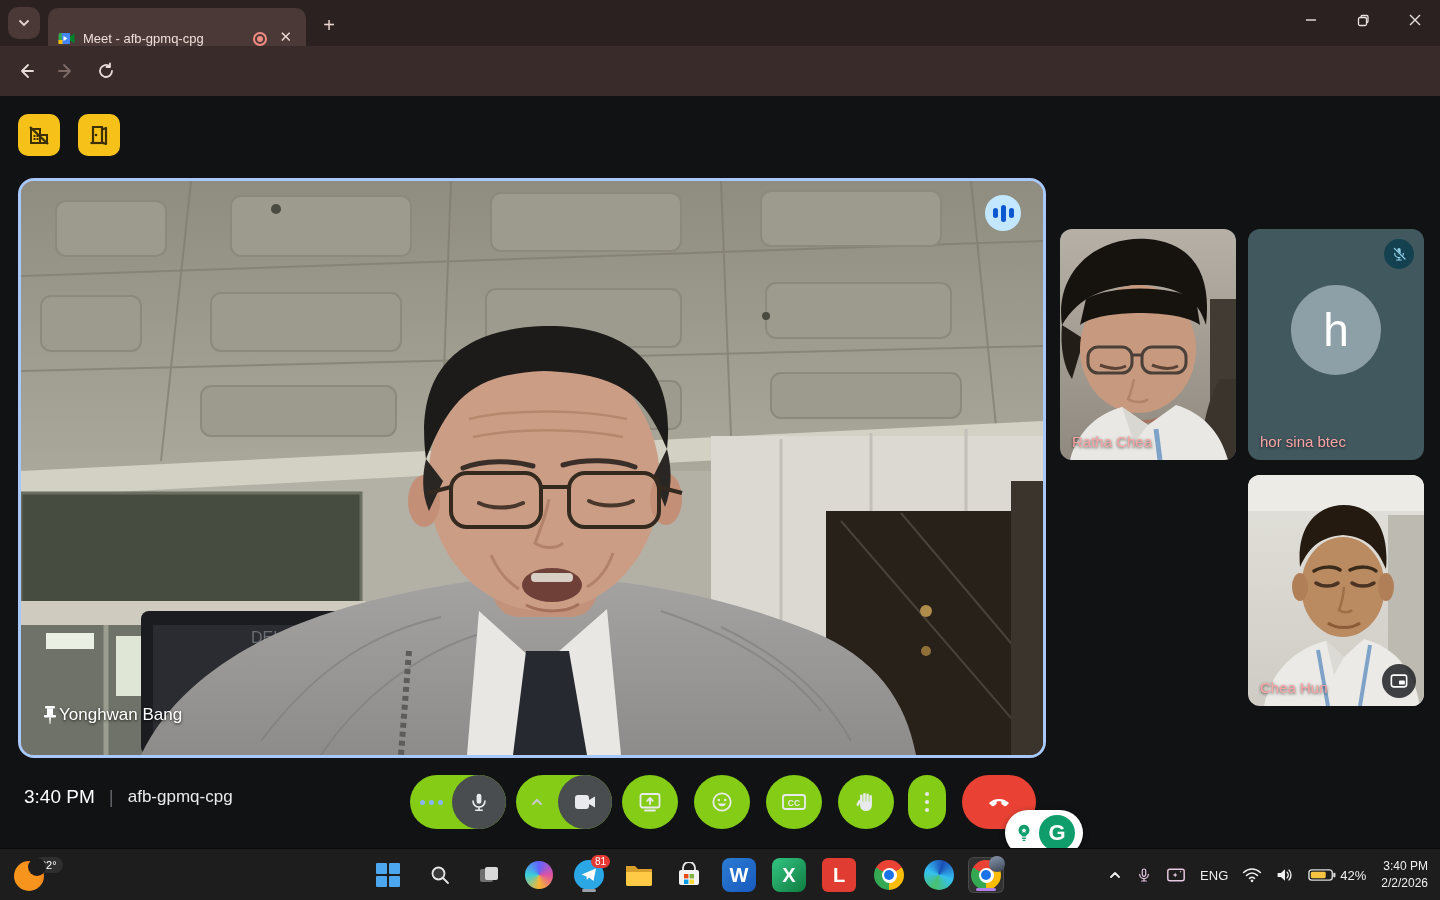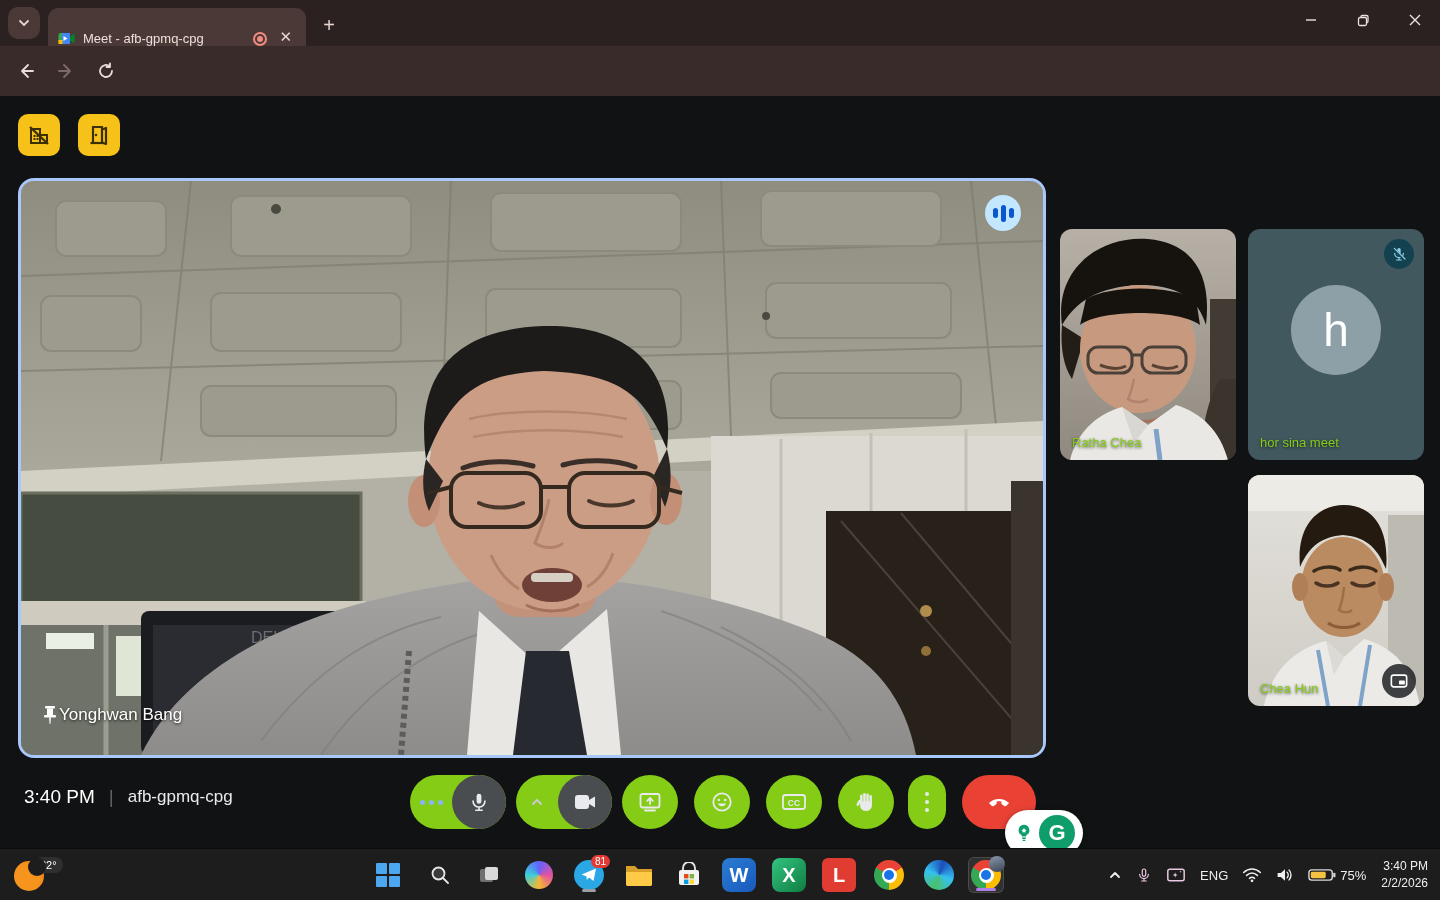--- a/index.html
+++ b/index.html
@@ -36,21 +36,21 @@
   .yellow-btn { position:absolute; top:18px; width:42px; height:42px; border-radius:10px; background:#f6c21a; display:flex; align-items:center; justify-content:center; }
 
   #main-tile { position:absolute; left:18px; top:82px; width:1028px; height:580px; border-radius:16px; border:3px solid #a8c7fa; overflow:hidden; background:#6f6d64; }
   #main-scene { position:absolute; left:0; top:0; }
   #audio-badge { position:absolute; right:22px; top:14px; width:36px; height:36px; border-radius:50%; background:#c2e7ff; display:flex; align-items:center; justify-content:center; gap:3px; }
   #audio-badge i { width:5px; background:#0b57d0; border-radius:3px; }
   #pinned-row { position:absolute; left:20px; bottom:30px; display:flex; align-items:flex-start; text-shadow:0 1px 3px rgba(0,0,0,.8); }
   #pinned-name { color:#fff; font-size:17px; }
 
   .ptile { position:absolute; width:176px; height:231px; border-radius:12px; overflow:hidden; }
-  .ptile .name { position:absolute; left:12px; bottom:10px; color:#84cc16; font-size:13px; text-shadow:0 1px 3px rgba(0,0,0,.7); }
+  .ptile .name { position:absolute; left:12px; bottom:10px; color:#fca5a5; font-size:15px; text-shadow:0 1px 3px rgba(0,0,0,.7); }
   #tile-hor { background:#41585f; }
   #hor-avatar { position:absolute; left:43px; top:56px; width:90px; height:90px; border-radius:50%; background:#8d9fa7; display:flex; align-items:center; justify-content:center; color:#fff; font-size:46px; font-weight:400; }
   #hor-mic { position:absolute; right:10px; top:10px; width:30px; height:30px; border-radius:50%; background:#14414f; display:flex; align-items:center; justify-content:center; }
   #tile-others { background:#35383b; display:flex; flex-direction:column; align-items:center; }
   #others-label { margin-top:140px; color:#e8eaed; font-size:17px; font-weight:700; }
   .avatar-pair { position:absolute; left:34px; top:62px; width:110px; height:70px; }
   .av-photo { position:absolute; left:0; top:6px; width:58px; height:58px; border-radius:50%; background:linear-gradient(160deg,#5d6a5d 20%,#37413b 80%); overflow:hidden; }
   .av-photo:after { content:""; position:absolute; left:21px; top:10px; width:15px; height:12px; border-radius:50% 50% 20% 20%; background:#caa98c; }
   .av-photo:before { content:""; position:absolute; left:15px; top:22px; width:27px; height:30px; border-radius:8px 8px 0 0; background:#2c3440; }
   .av-generic { position:absolute; left:46px; top:0; width:66px; height:66px; border-radius:50%; background:#a2c3f7; overflow:hidden; }
@@ -382,21 +382,21 @@
         <span>h</span>
       </div>
     <div id="hor-mic">
       <svg width="16" height="16" viewBox="0 0 24 24">
         <rect x="9.5" y="3" width="5" height="11" rx="2.5" fill="#8fd0e8"></rect>
         <path d="M5.5,11 a6.5,6.5 0 0 0 13,0 M12,17.5 V21 M8.5,21 h7" stroke="#8fd0e8" stroke-width="1.8" fill="none" stroke-linecap="round"></path>
         <line x1="4" y1="4" x2="20" y2="20" stroke="#14414f" stroke-width="4"></line>
         <line x1="5" y1="3.5" x2="21" y2="19.5" stroke="#8fd0e8" stroke-width="1.8" stroke-linecap="round"></line>
       </svg>
     </div>
-    <span class="name">hor sina meet</span>
+    <span class="name">hor sina btec</span>
   </div>
 
 
   <div class="ptile" style="left:1248px; top:379px;">
     <svg width="176" height="231" viewBox="0 0 176 231">
       <defs>
           <linearGradient id="vbg" x1="0" y1="0" x2="0" y2="1">
             <stop offset="0" stop-color="#e3e1db"></stop>
             <stop offset="1" stop-color="#cfccc5"></stop>
           </linearGradient>
@@ -695,20 +695,20 @@
         <polygon points="2,6.5 6,6.5 11,2 11,16 6,11.5 2,11.5" fill="#efefef"></polygon>
         <path d="M13.5,5.5 a5,5 0 0 1 0,7 M16,3 a9,9 0 0 1 0,12" fill="none" stroke="#efefef" stroke-width="1.7" stroke-linecap="round"></path>
       </svg>
     </div>
     <div class="tray-item">
       <svg width="28" height="14" viewBox="0 0 30 14">
         <rect x="1" y="1.5" width="25" height="11" rx="3" fill="none" stroke="#d9d9d9" stroke-width="1.5"></rect>
         <rect x="3" y="3.5" width="16" height="7" rx="1.5" fill="#f5c242"></rect>
         <rect x="27" y="4.5" width="2.4" height="5" rx="1" fill="#d9d9d9"></rect>
       </svg>
-      <span id="tray-batt-pct">75%</span>
+      <span id="tray-batt-pct">42%</span>
     </div>
     <div id="tray-clock">
       <div>3:40 PM</div>
       <div>2/2/2026</div>
     </div>
   </div>
 </div>
 
 </body></html>

